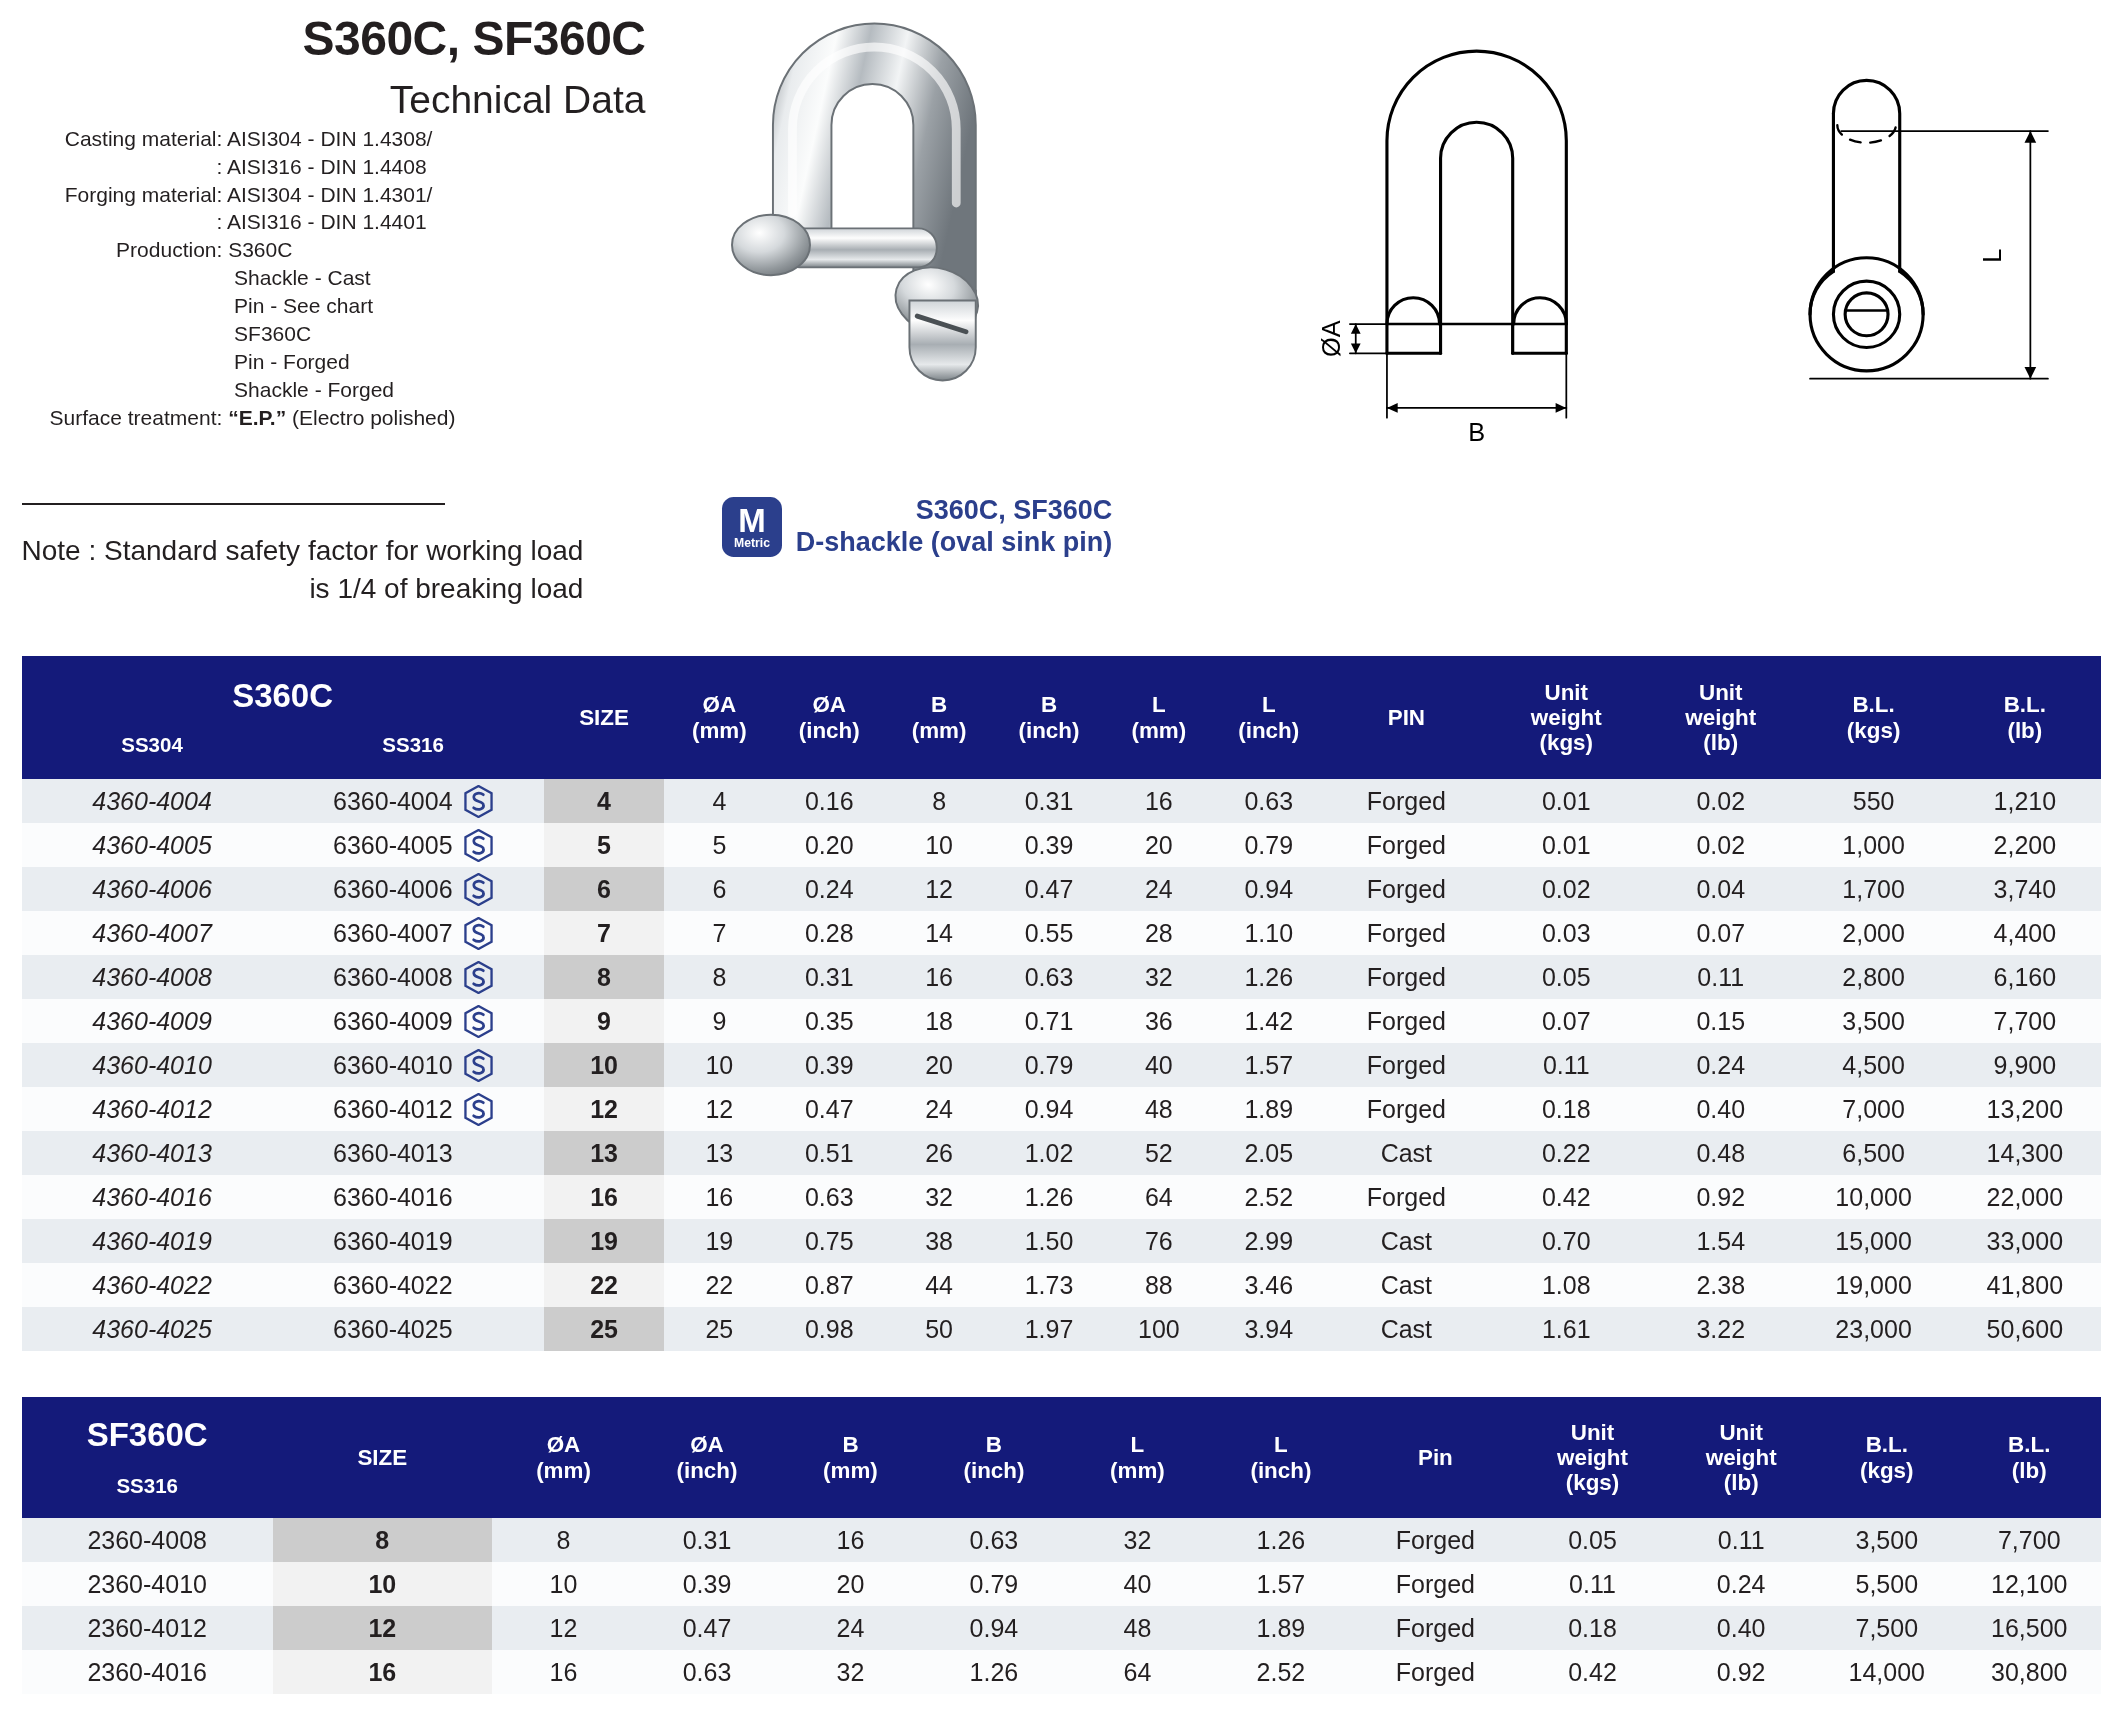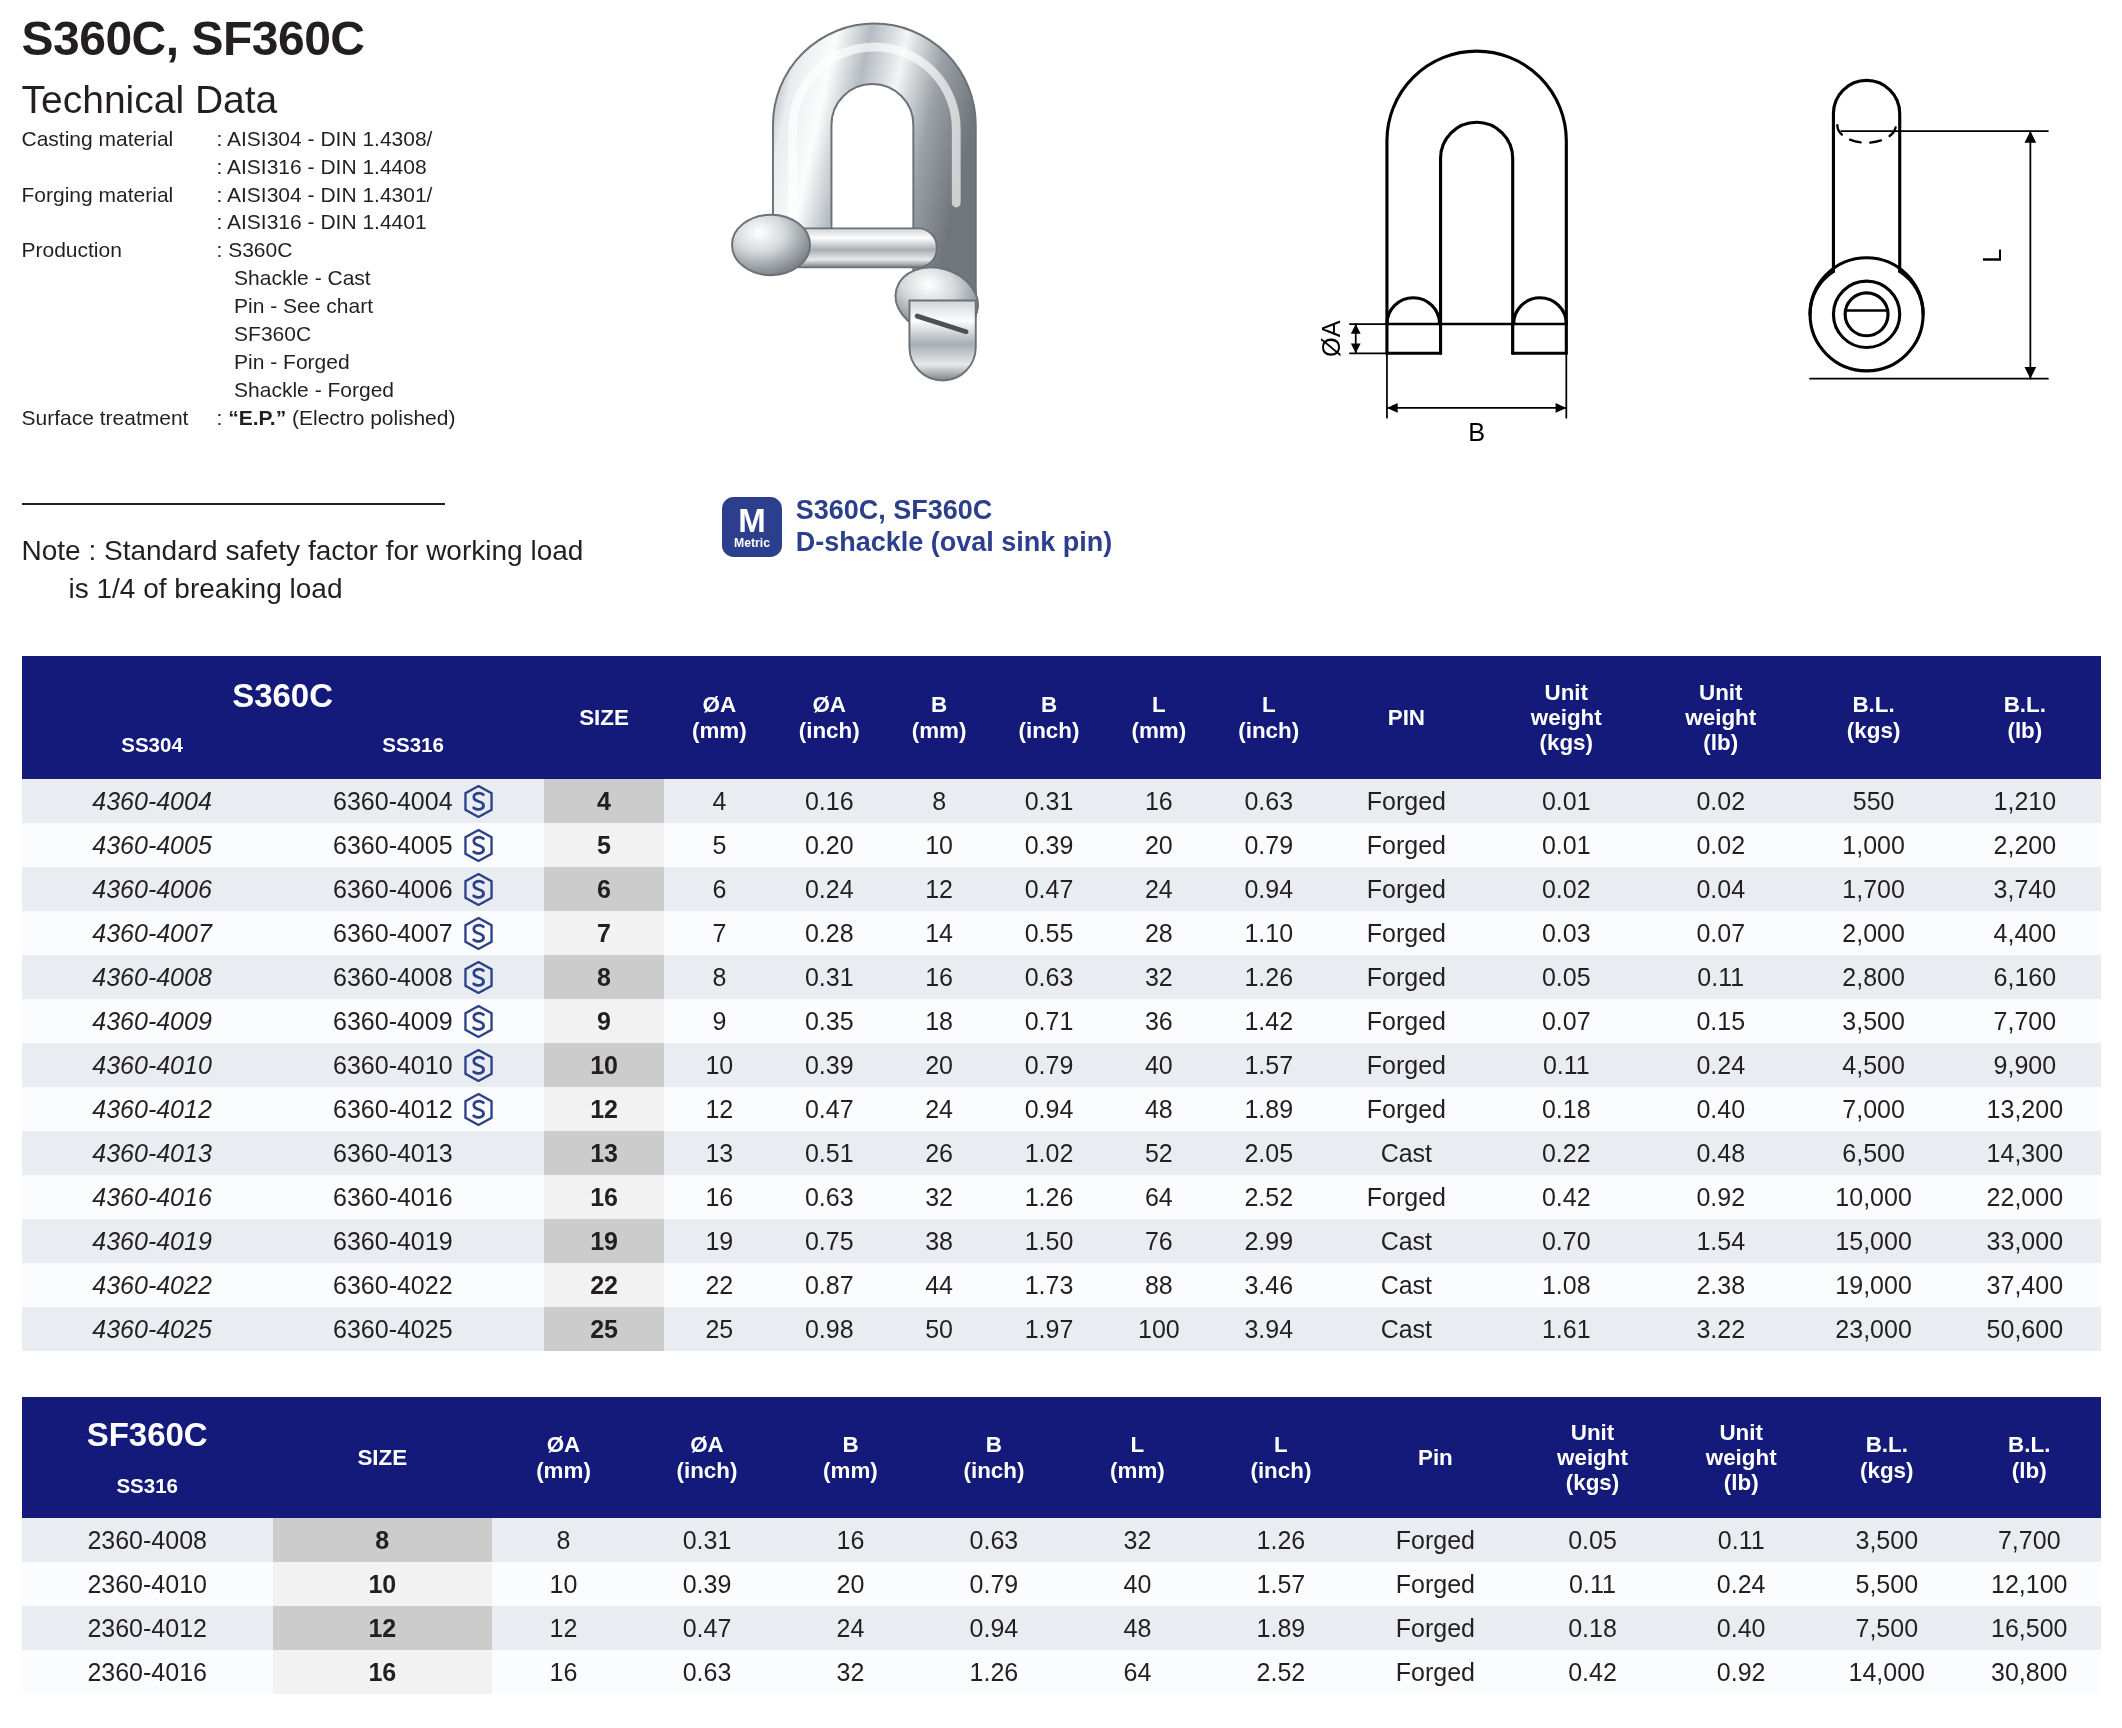--- a/index.html
+++ b/index.html
@@ -8,21 +8,21 @@
     width: 2122px;
     height: 1728px;
     background: #ffffff;
     font-family: "Liberation Sans", sans-serif;
     color: #1a1a1a;
     position: relative;
     overflow: hidden;
   }
 
   
-  #top-area { position: relative; width: 1946px; height: 644px; }
+  #top-area { position: relative; width: 1946px; height: 644px; text-align: right; }
 
   
   #spec-block { position: absolute; left: 21.5px; top: 13.7px; width: 624px; }
   #page-title {
     font-size: 48px; font-weight: bold; letter-spacing: -0.5px;
     margin: 0 0 13.7px 0; line-height: 1.05; color: #231f20;
   }
   #tech-data-heading { font-size: 39px; font-weight: normal; margin: 0 0 2.9px 0; color:#231f20; }
 
   .spec-row { display: flex; align-items: flex-start; line-height: 1.33; }
@@ -622,21 +622,21 @@
         <td>22</td>
         <td>0.87</td>
         <td>44</td>
         <td>1.73</td>
         <td>88</td>
         <td>3.46</td>
         <td>Cast</td>
         <td>1.08</td>
         <td>2.38</td>
         <td>19,000</td>
-        <td>37,400</td>
+        <td>41,800</td>
       </tr>
       <tr class="odd">
         <td class="c-ss304">4360-4025</td>
         <td class="c-ss316">
           <div class="ss316-cell-inner">
             <span>6360-4025</span>
             <svg class="s-hex hidden" viewBox="0 0 30 34">
               <path d="M15 1 L28.5 8.5 L28.5 25.5 L15 33 L1.5 25.5 L1.5 8.5 Z" fill="none" stroke="#2b3f8c" stroke-width="2.4"></path>
               <path d="M20 10 C15 6.5 8.5 9.5 10.5 14 C12 17.5 19 16.5 20 20 C21.5 24.5 15 27 10 23.5" fill="none" stroke="#2b3f8c" stroke-width="2.8" stroke-linecap="round"></path>
             </svg>

